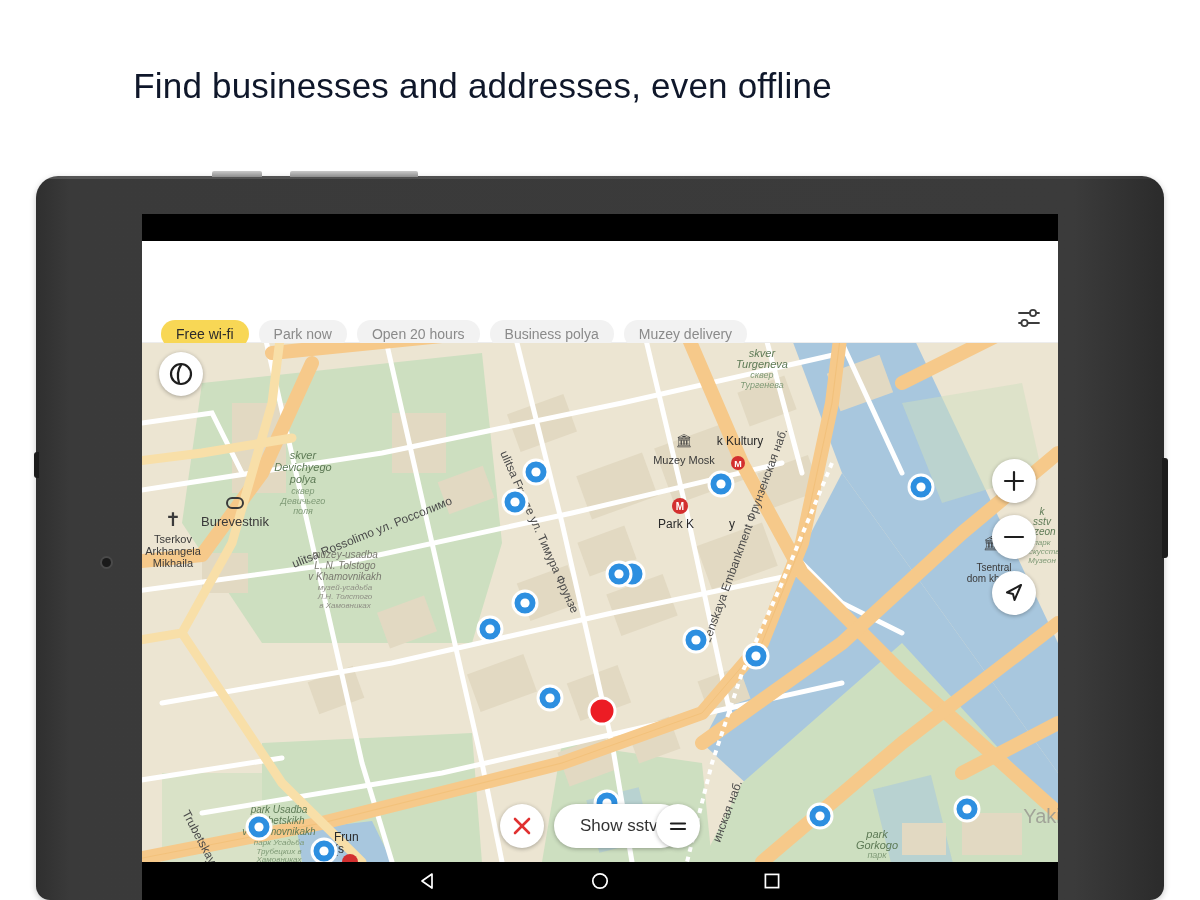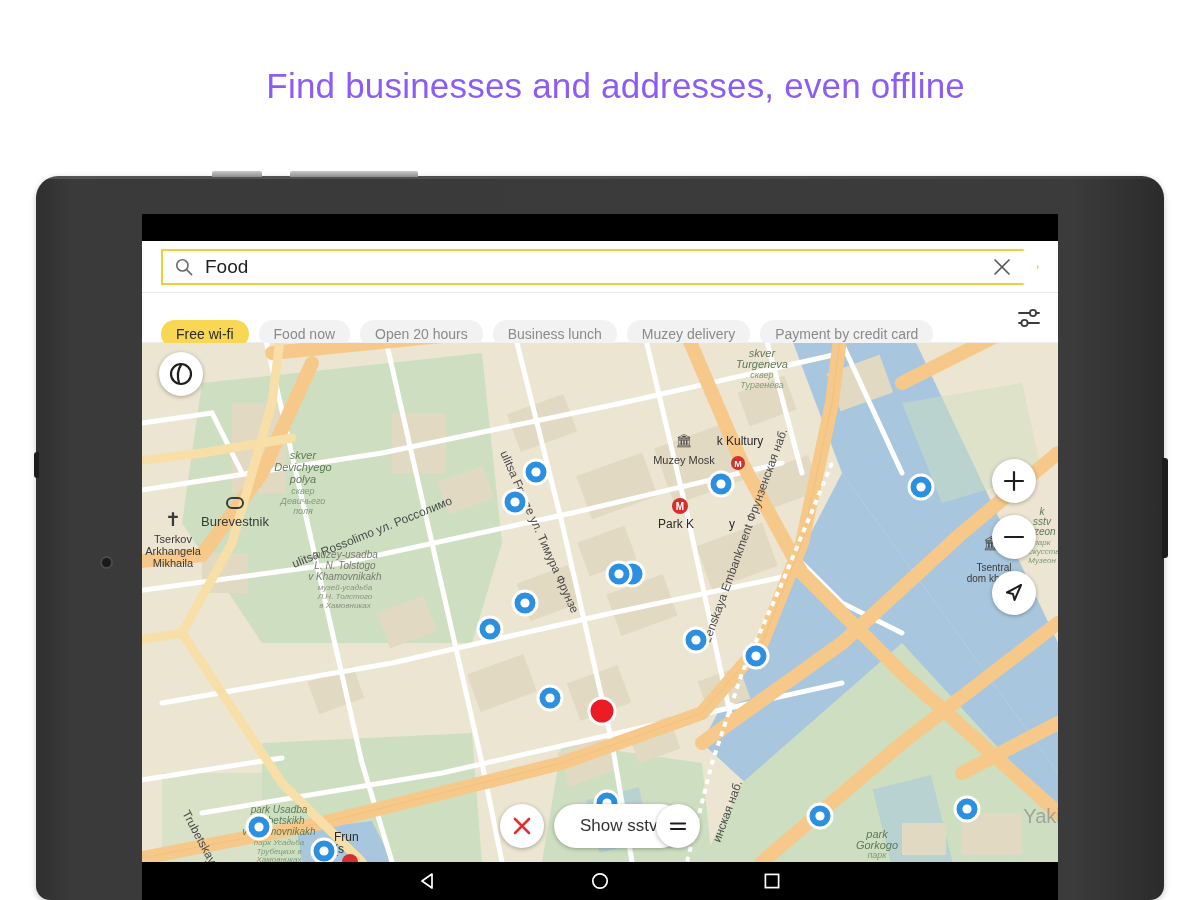--- a/index.html
+++ b/index.html
@@ -6,22 +6,22 @@
   html, body {
     width: 1200px; height: 900px;
     background: #ffffff;
     font-family: "Liberation Sans", sans-serif;
     overflow: hidden;
   }
 
   
   #promo-title {
     position: absolute; left: 0; top: 66px; width: 965px;
-    text-align: right;
-    font-size: 35px; font-weight: 400; color: #8b5cf6;
+    text-align: center;
+    font-size: 35px; font-weight: 400; color: #0f172a;
     letter-spacing: 0.2px;
     white-space: nowrap;
   }
 
   
   #device {
     position: absolute; left: 36px; top: 176px;
     width: 1128px; height: 760px;
   }
   #device-body {
@@ -189,46 +189,27 @@
         <svg width="10" height="15" viewBox="0 0 10 15">
           <rect x="3.2" y="0" width="3.6" height="1.6" fill="#fff"></rect>
           <rect x="0.6" y="1.4" width="8.8" height="13" rx="1" fill="#fff"></rect>
         </svg>
       </span>
       <span id="status-clock">16:21</span>
     </div>
 
     <div id="app">
 
-      <div id="search-row">
-        <div id="search-field">
-          <div id="search-shape"></div>
-          <span id="search-icon">
-            <svg width="18" height="18" viewBox="0 0 18 18">
-              <circle cx="7.4" cy="7.4" r="5.6" fill="none" stroke="#6b6b6b" stroke-width="1.6"></circle>
-              <line x1="11.6" y1="11.6" x2="16.6" y2="16.6" stroke="#6b6b6b" stroke-width="1.6" stroke-linecap="round"></line>
-            </svg>
-          </span>
-          <span id="search-value">Food</span>
-          <span id="search-clear">
-            <svg width="22" height="22" viewBox="0 0 22 22">
-              <line x1="4" y1="4" x2="18" y2="18" stroke="#5b5b5b" stroke-width="1.7" stroke-linecap="round"></line>
-              <line x1="18" y1="4" x2="4" y2="18" stroke="#5b5b5b" stroke-width="1.7" stroke-linecap="round"></line>
-            </svg>
-          </span>
-        </div>
-      </div>
 
       <div id="filter-row">
         <div class="chip active">Free wi-fi</div>
-        <div class="chip">Food now</div>
+        <div class="chip">Park now</div>
         <div class="chip">Open 20 hours</div>
-        <div class="chip">Business lunch</div>
+        <div class="chip">Business polya</div>
         <div class="chip">Muzey delivery</div>
-        <div class="chip">Payment by credit card</div>
 
         <div id="filter-settings-button">
           <svg width="26" height="26" viewBox="0 0 26 26">
             <line x1="3" y1="8" x2="23" y2="8" stroke="#3c3c3c" stroke-width="1.8" stroke-linecap="round"></line>
             <line x1="3" y1="18" x2="23" y2="18" stroke="#3c3c3c" stroke-width="1.8" stroke-linecap="round"></line>
             <circle cx="17" cy="8" r="3.1" fill="#fff" stroke="#3c3c3c" stroke-width="1.8"></circle>
             <circle cx="8.5" cy="18" r="3.1" fill="#fff" stroke="#3c3c3c" stroke-width="1.8"></circle>
           </svg>
         </div>
       </div>

